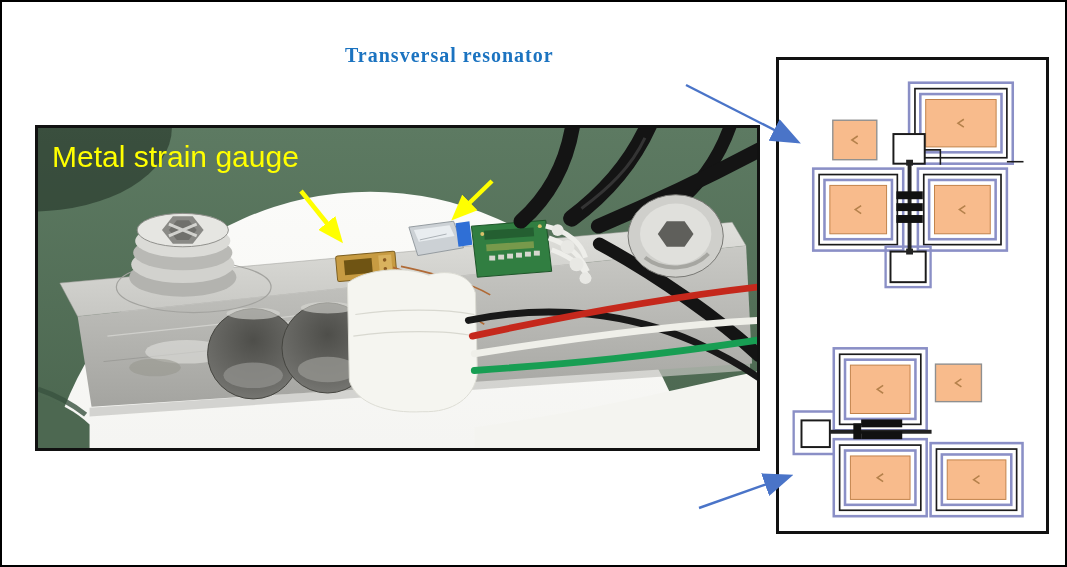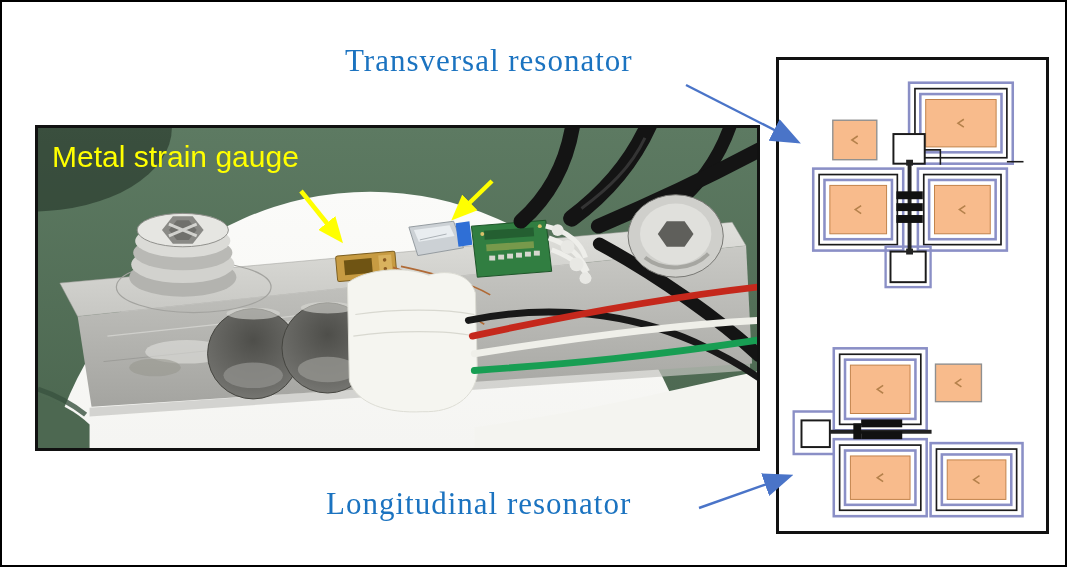--- a/index.html
+++ b/index.html
@@ -18,22 +18,22 @@
     border:3px solid #111;box-sizing:border-box;background:#fff;
   }
   .panel svg{display:block;width:100%;height:100%;}
   .lbl{position:absolute;white-space:nowrap;line-height:1.05;}
   .lbl-yellow{
     color:#ffff00;font-family:"Liberation Sans",sans-serif;font-weight:400;
   }
   .lbl-metal{left:14px;top:13px;font-size:30px;}
   .lbl-mems{left:430px;top:9px;font-size:37px;letter-spacing:1px;}
   .lbl-blue{
-    color:#1b73c0;font-family:"Liberation Serif",serif;font-weight:400;
-    font-size:31px;letter-spacing:1px;
+    color:#1b73c0;font-family:"Liberation Serif",serif;font-weight:700;
+    font-size:20px;letter-spacing:1px;
   }
   .lbl-trans{left:343px;top:43px;}
   .lbl-long{left:324px;top:486px;}
   .overlay{position:absolute;left:0;top:0;width:1067px;height:567px;pointer-events:none;}
 </style>
 </head>
 <body>
 
 <div class="stage">
 
@@ -268,21 +268,20 @@
           <rect x="52" y="374.5" width="104" height="4" fill="#222222"></rect>
           <rect x="76" y="368" width="8" height="16" fill="#111111"></rect>
           <rect x="84" y="364" width="42" height="8" fill="#111111"></rect>
           <rect x="84" y="376" width="42" height="8" fill="#111111"></rect>
         </g>
       </g>
     </svg>
   </div>
 
   <div class="lbl lbl-blue lbl-trans">Transversal resonator</div>
-  <div class="lbl lbl-blue lbl-long">Longitudinal resonator</div>
 
   <svg class="overlay" viewBox="0 0 1067 567">
     <defs>
       <marker id="yh" markerUnits="userSpaceOnUse" markerWidth="26" markerHeight="22" refX="18" refY="11" orient="auto">
         <path d="M0,0 L26,11 L0,22 Z" fill="#ffff00"></path>
       </marker>
       <marker id="bh" markerUnits="userSpaceOnUse" markerWidth="30" markerHeight="24" refX="20" refY="12" orient="auto">
         <path d="M0,0 L30,12 L0,24 Z" fill="#4a74c8"></path>
       </marker>
     </defs>

